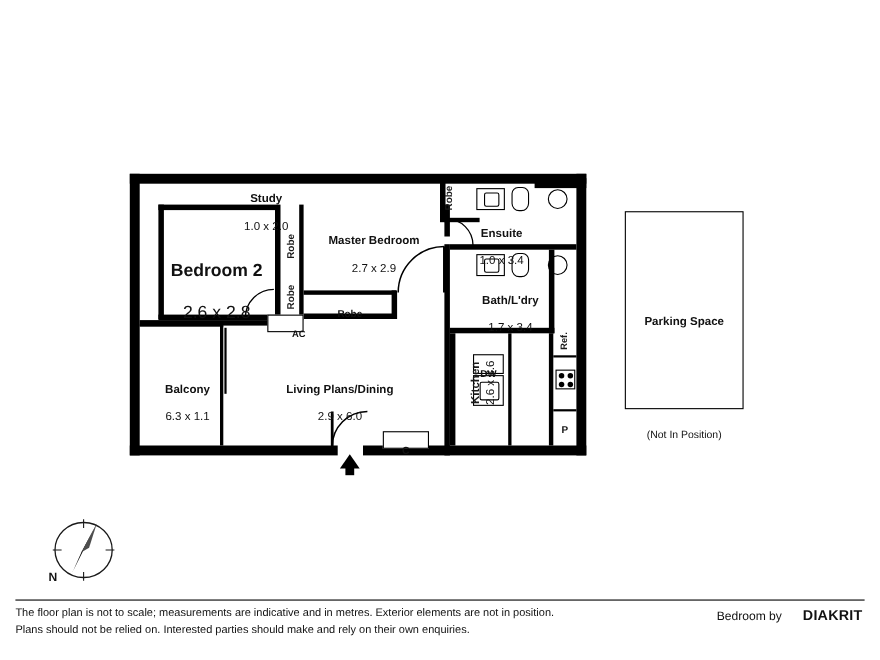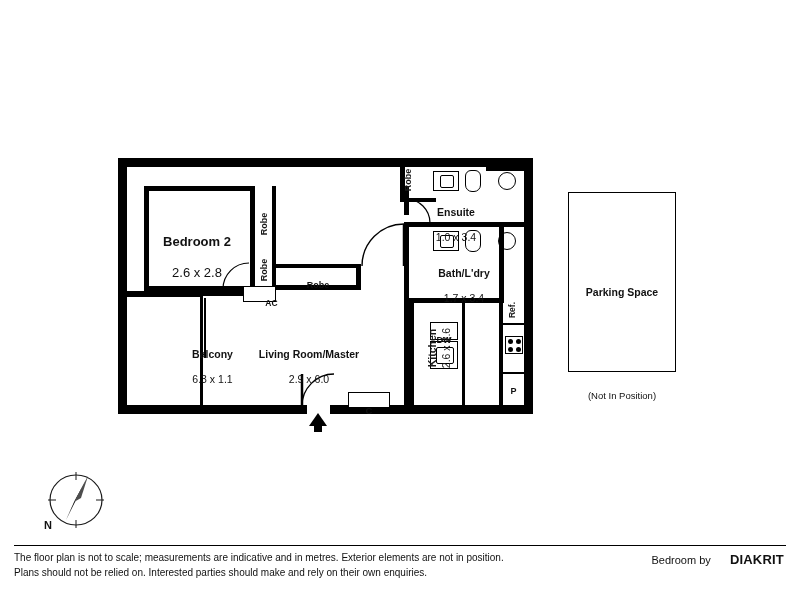--- a/index.html
+++ b/index.html
@@ -196,44 +196,52 @@
   <div class="outline" style="left:430px; top:322px; width:28px; height:18px; border-width:1.4px;"></div>
   <div class="outline" style="left:430px; top:341px; width:28px; height:28px; border-width:1.4px;"></div>
   <div style="position:absolute; left:436px; top:347px; width:16px; height:15px; border:1.2px solid #000; border-radius:2px;"></div>
 
   <div class="outline" style="left:505px; top:336px; width:18px; height:18px; border-width:1.2px;"></div>
   <div style="position:absolute; left:508px; top:339px; width:5px; height:5px; background:#000; border-radius:50%;"></div>
   <div style="position:absolute; left:516px; top:339px; width:5px; height:5px; background:#000; border-radius:50%;"></div>
   <div style="position:absolute; left:508px; top:347px; width:5px; height:5px; background:#000; border-radius:50%;"></div>
   <div style="position:absolute; left:516px; top:347px; width:5px; height:5px; background:#000; border-radius:50%;"></div>
 
-
-  <div class="lbl" style="left:145px; top:219px; width:104px; font-size:13px;">
+  <div class="lbl" style="left:190px; top:163px; width:104px; font-size:10.5px;">
+    <span class="nm">Study</span>
+    <span class="dim">1.0 x 2.0</span>
+  </div>
+
+  <div class="lbl" style="left:145px; top:219px; width:104px; font-size:16px;">
     <span class="nm">Bedroom 2</span>
     <span class="dim">2.6 x 2.8</span>
   </div>
 
+  <div class="lbl" style="left:280px; top:201px; width:120px; font-size:10.5px;">
+    <span class="nm">Master Bedroom</span>
+    <span class="dim">2.7 x 2.9</span>
+  </div>
 
   <div class="lbl" style="left:409px; top:194px; width:94px; font-size:10.5px;">
     <span class="nm">Ensuite</span>
     <span class="dim">1.0 x 3.4</span>
   </div>
 
   <div class="lbl" style="left:404px; top:255px; width:120px; font-size:10.5px;">
     <span class="nm">Bath/L'dry</span>
     <span class="dim">1.7 x 3.4</span>
   </div>
 
-  <div class="lbl" style="left:118px; top:336px; width:105px; font-size:10.5px;padding-left:42px;">
+  <div class="lbl" style="left:118px; top:336px; width:105px; font-size:10.5px;">
     <span class="nm">Balcony</span>
     <span class="dim">6.3 x 1.1</span>
   </div>
 
   <div class="lbl" style="left:229px; top:336px; width:160px; font-size:10.5px;">
-    <span class="nm">Living Room/Master</span>
+    <span class="nm">Living Plans/Dining</span>
     <span class="dim">2.9 x 6.0</span>
   </div>
 
   <div class="vert" style="left:432px; top:348px; width:90px; transform:translate(-50%,-50%) rotate(-90deg); font-size:10.5px; font-weight:normal;">
     <span class="nm" style="display:inline; font-weight:bold;">Kitchen</span>
   </div>
   <div class="vert" style="left:446px; top:348px; width:90px; transform:translate(-50%,-50%) rotate(-90deg); font-size:10.5px; font-weight:normal;">
     <span>2.6 x 2.6</span>
   </div>
 

